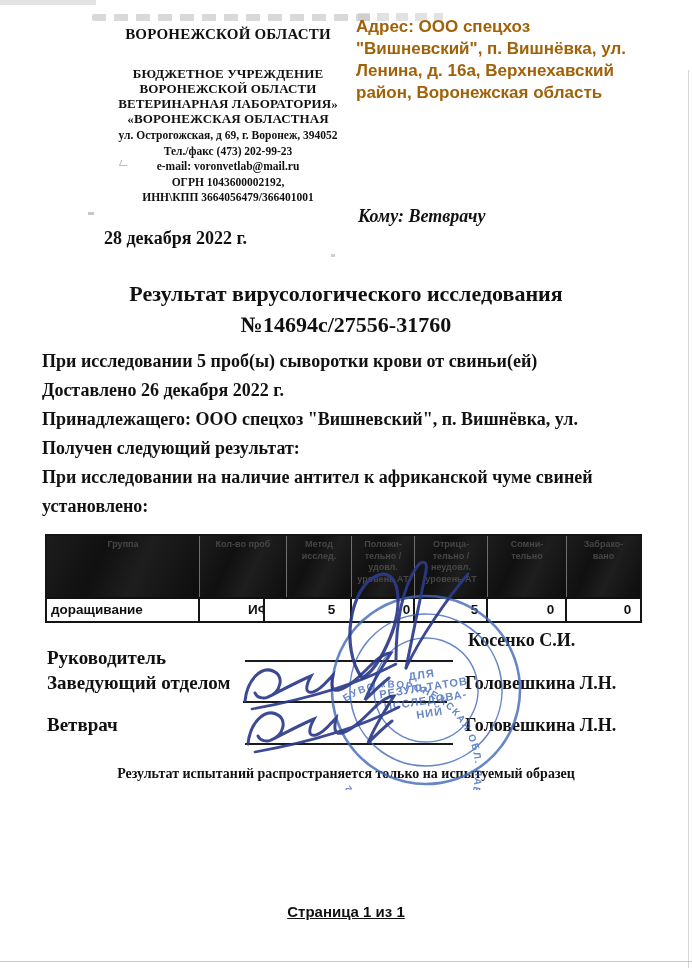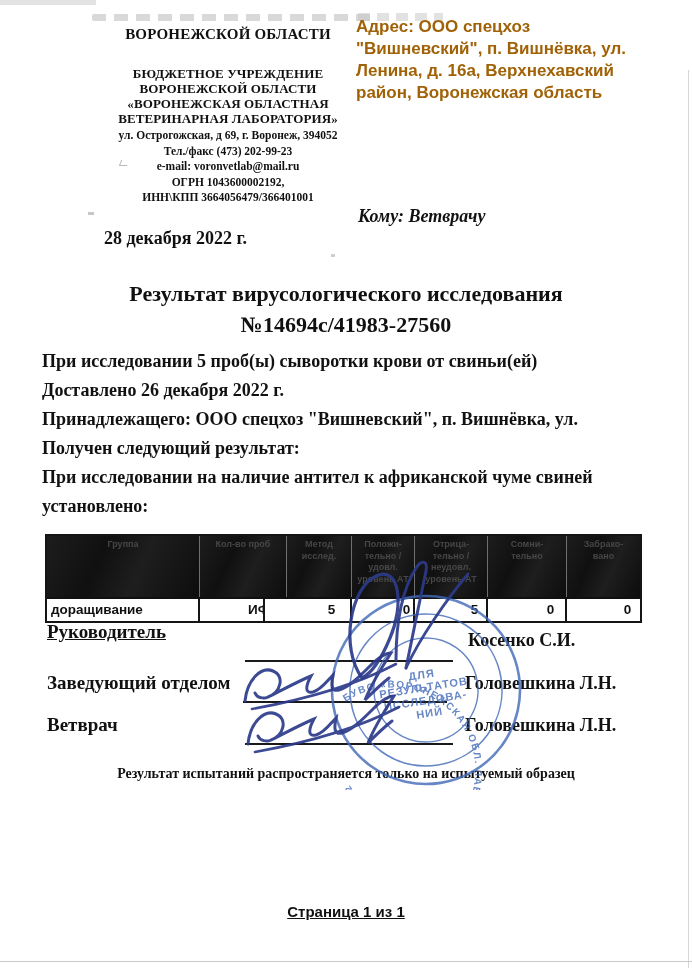--- a/index.html
+++ b/index.html
@@ -81,22 +81,22 @@
   <div class="abs scan-bottom"></div>
   <div class="abs speck1"></div>
   <div class="abs speck2"></div>
   <div class="abs email-mark"></div>
 
   <div class="abs org-block">
     <div class="org-l1">ВОРОНЕЖСКОЙ ОБЛАСТИ</div>
     <div class="org-name">
       <div>БЮДЖЕТНОЕ УЧРЕЖДЕНИЕ</div>
       <div>ВОРОНЕЖСКОЙ ОБЛАСТИ</div>
+      <div>ВЕТЕРИНАРНАЯ ЛАБОРАТОРИЯ»</div>
       <div>«ВОРОНЕЖСКАЯ ОБЛАСТНАЯ</div>
-      <div>ВЕТЕРИНАРНАЯ ЛАБОРАТОРИЯ»</div>
     </div>
     <div class="org-small">
       <div>ул. Острогожская, д 69, г. Воронеж, 394052</div>
       <div>Тел./факс  (473) 202-99-23</div>
       <div>e-mail:  voronvetlab@mail.ru</div>
       <div>ОГРН 1043600002192,</div>
       <div>ИНН\КПП 3664056479/366401001</div>
     </div>
   </div>
 
@@ -105,21 +105,21 @@
     <div>"Вишневский", п. Вишнёвка, ул.</div>
     <div>Ленина, д. 16а, Верхнехавский</div>
     <div>район, Воронежская область</div>
   </div>
   <div class="abs kome">Кому: Ветврачу</div>
 
   <div class="abs date">28 декабря 2022 г.</div>
 
   <div class="abs title">
     <div>Результат вирусологического исследования</div>
-    <div>№14694с/41983-27560</div>
+    <div>№14694с/27556-31760</div>
   </div>
 
   <div class="abs body-text">
     <div>При исследовании 5 проб(ы) сыворотки крови от свиньи(ей)</div>
     <div>Доставлено 26 декабря 2022 г.</div>
     <div>Принадлежащего: ООО спецхоз "Вишневский", п. Вишнёвка, ул.</div>
     <div>Получен следующий результат:</div>
     <div>При исследовании на наличие антител к африканской чуме свиней</div>
     <div>установлено:</div>
   </div>
@@ -147,21 +147,21 @@
       <div class="cell c0">доращивание</div>
       <div class="cell c1">ИФА</div>
       <div class="cell c2">5</div>
       <div class="cell c3">0</div>
       <div class="cell c4">5</div>
       <div class="cell c5">0</div>
       <div class="cell c6">0</div>
     </div>
   </div>
 
-  <div class="abs sig-role" style="top:621px;text-decoration:underline;">Руководитель</div>
+  <div class="abs sig-role" style="top:647px;">Руководитель</div>
   <div class="abs sig-role" style="top:672px;">Заведующий отделом</div>
   <div class="abs sig-role" style="top:714px;">Ветврач</div>
 
   <div class="abs sig-name" style="left:468px;top:630px;">Косенко С.И.</div>
   <div class="abs sig-name" style="left:465px;top:673px;">Головешкина Л.Н.</div>
   <div class="abs sig-name" style="left:465px;top:715px;">Головешкина Л.Н.</div>
 
   <div class="sig-line" style="left:245px;top:660px;width:208px;"></div>
   <div class="sig-line" style="left:243px;top:701px;width:204px;"></div>
   <div class="sig-line" style="left:245px;top:743px;width:208px;"></div>

